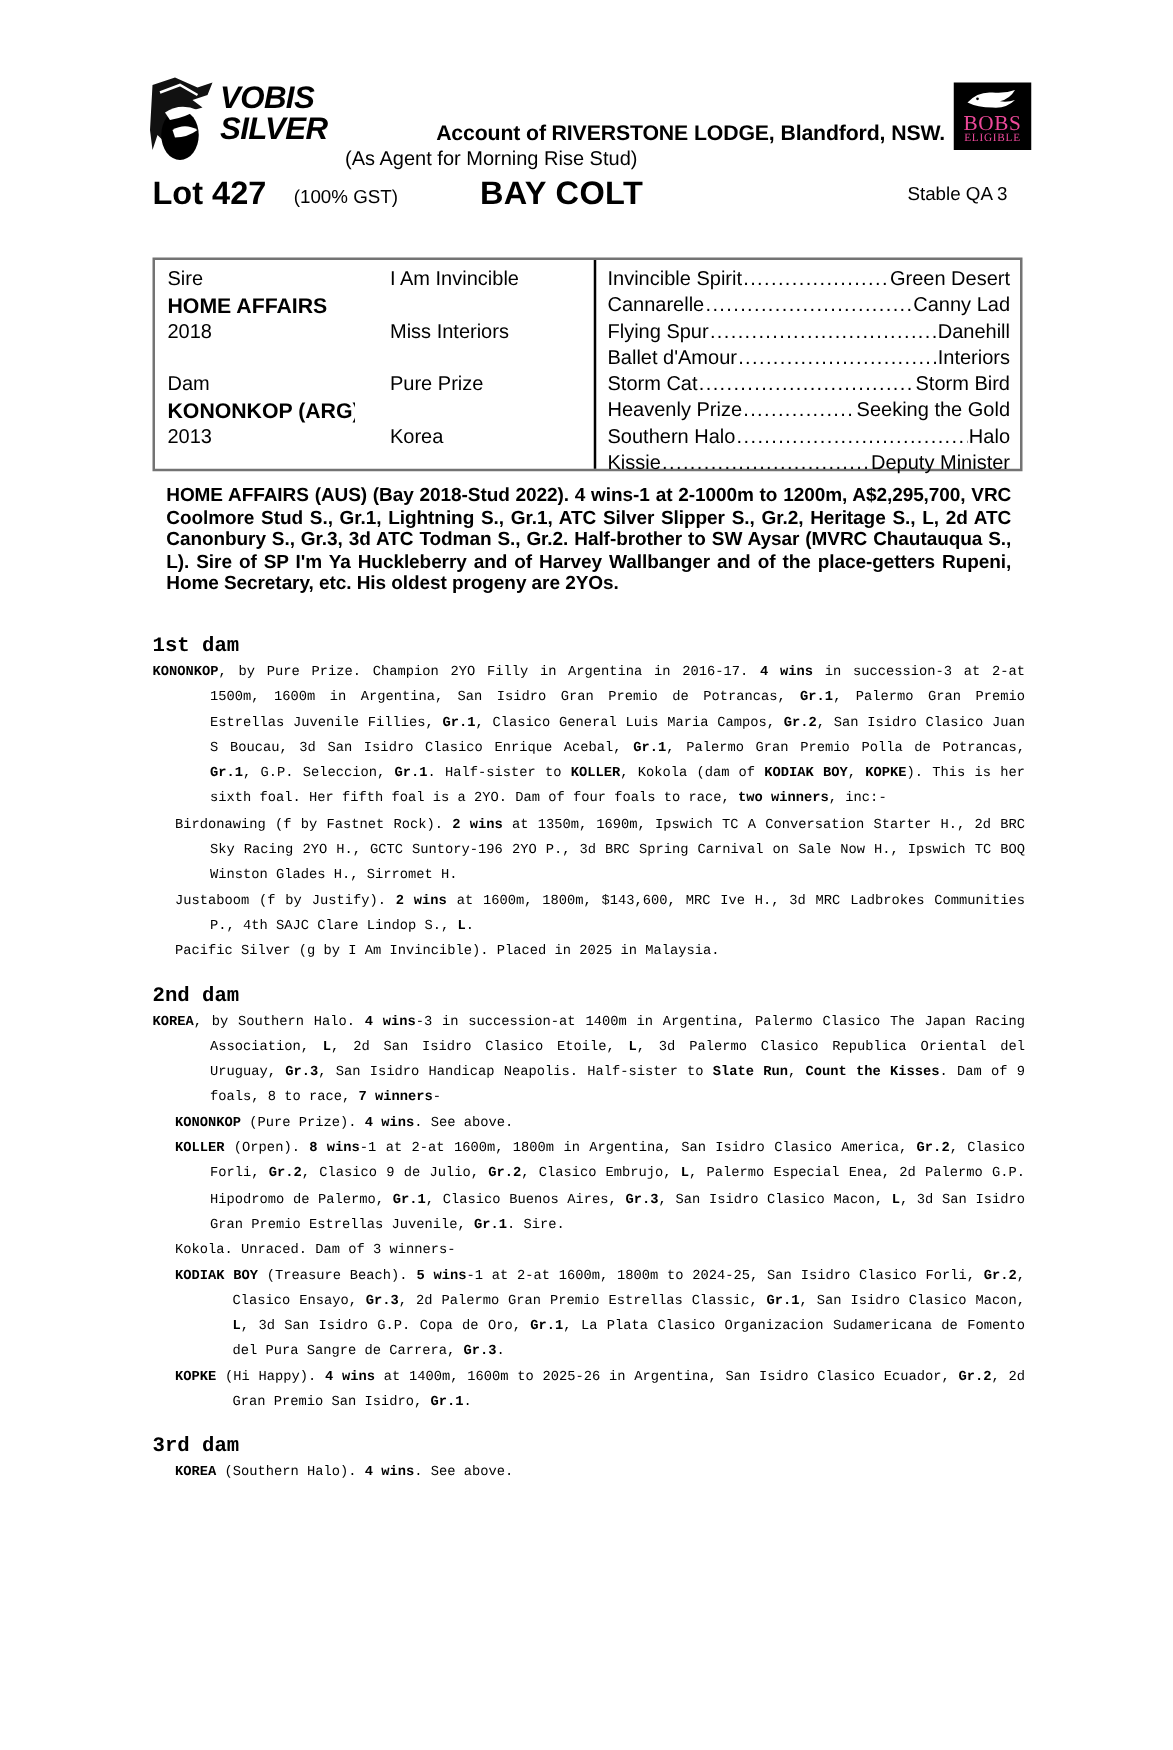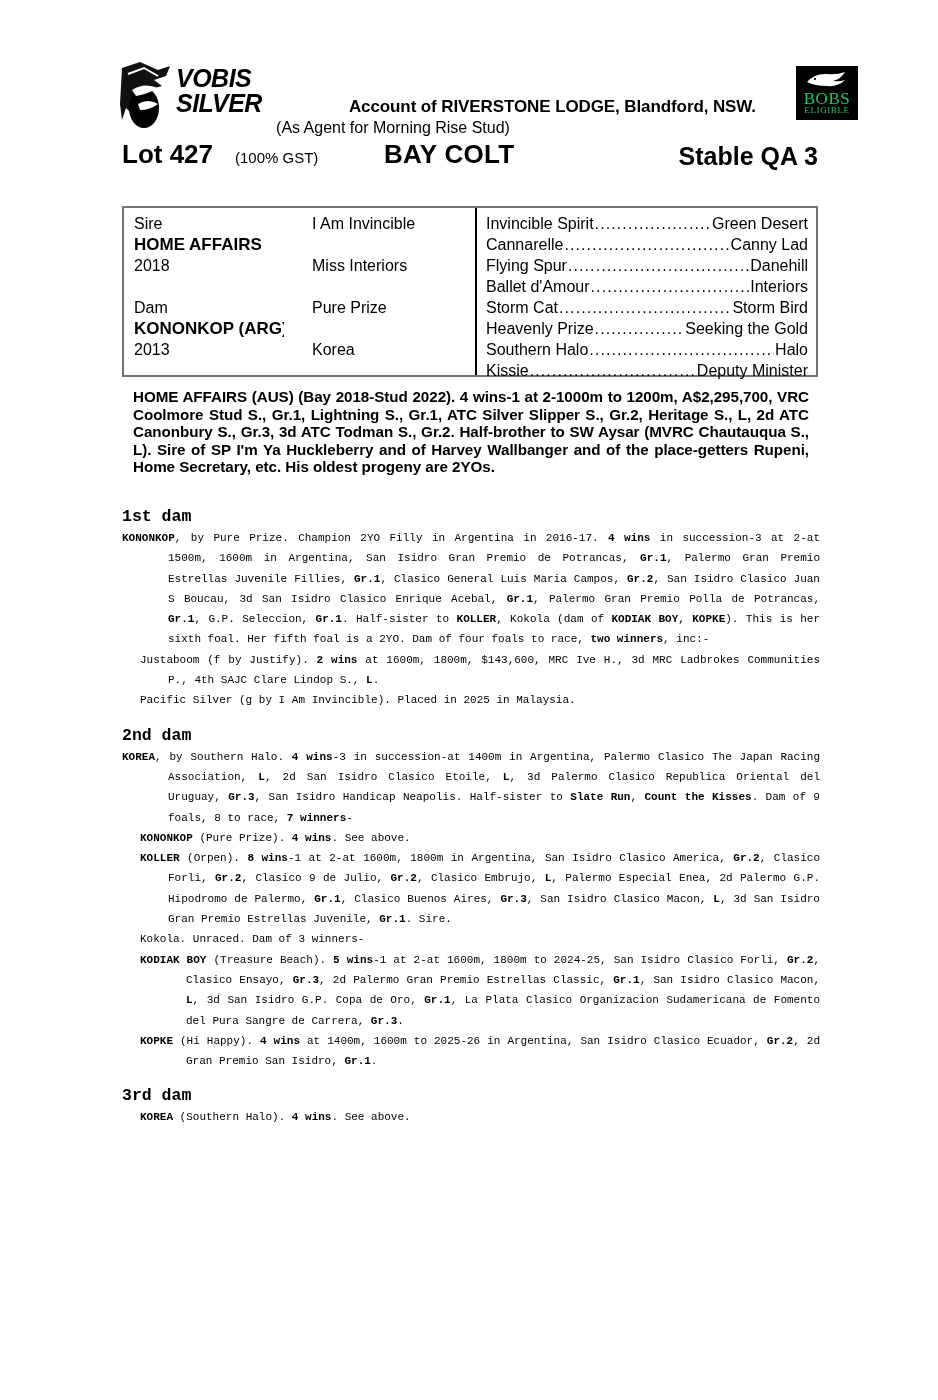--- a/index.html
+++ b/index.html
@@ -50,26 +50,26 @@
     font-weight: bold;
     font-style: italic;
     font-size: 25px;
     line-height: 25px;
     letter-spacing: -0.5px;
     font-family: "Liberation Sans", sans-serif;
   }
 
   .bobs-badge {
     position: absolute;
-    left: 796px;
+    left: 763px;
     top: 66px;
     width: 62px;
     height: 54px;
     background: #000000;
-    color: #22c55e;
+    color: #ec4899;
     text-align: center;
   }
   .bobs-horse {
     position: absolute;
     left: 50%;
     top: 4px;
     transform: translateX(-50%);
     width: 44px;
     height: 20px;
   }
@@ -139,24 +139,24 @@
     position: absolute;
     left: 262px;
     top: 0;
     font-weight: bold;
     font-size: 26px;
     line-height: 28px;
     letter-spacing: 0.3px;
   }
   .stable {
     position: absolute;
-    right: 4px;
+    right: 16px;
     top: 4px;
-    font-weight: bold;
-    font-size: 25px;
+    font-weight: normal;
+    font-size: 15px;
     line-height: 24px;
   }
 
   .foaled-row {
     position: absolute;
     left: 122px;
     top: 173px;
     width: 700px;
     height: 24px;
   }
@@ -410,20 +410,21 @@
     </div>
   </div>
 
   <div class="sire-blurb">HOME AFFAIRS (AUS) (Bay 2018-Stud 2022). 4 wins-1 at 2-1000m to 1200m, A$2,295,700, VRC Coolmore Stud S., Gr.1, Lightning S., Gr.1, ATC Silver Slipper S., Gr.2, Heritage S., L, 2d ATC Canonbury S., Gr.3, 3d ATC Todman S., Gr.2. Half-brother to SW Aysar (MVRC Chautauqua S., L). Sire of SP I'm Ya Huckleberry and of Harvey Wallbanger and of the place-getters Rupeni, Home Secretary, etc. His oldest progeny are 2YOs.</div>
 
   <div class="ped-body">
 
     <div class="dam-head">1st dam</div>
     <div class="entry lvl0"><b>KONONKOP</b>, by Pure Prize. Champion 2YO Filly in Argentina in 2016-17. <b>4 wins</b> in succession-3 at 2-at 1500m, 1600m in Argentina, San Isidro Gran Premio de Potrancas, <b>Gr.1</b>, Palermo Gran Premio Estrellas Juvenile Fillies, <b>Gr.1</b>, Clasico General Luis Maria Campos, <b>Gr.2</b>, San Isidro Clasico Juan S Boucau, 3d San Isidro Clasico Enrique Acebal, <b>Gr.1</b>, Palermo Gran Premio Polla de Potrancas, <b>Gr.1</b>, G.P. Seleccion, <b>Gr.1</b>. Half-sister to <b>KOLLER</b>, Kokola (dam of <b>KODIAK BOY</b>, <b>KOPKE</b>). This is her sixth foal. Her fifth foal is a 2YO. Dam of four foals to race, <b>two winners</b>, inc:-</div>
     <div>
+        <div class="entry lvl1">Birdonawing (f by Fastnet Rock). <b>2 wins</b> at 1350m, 1690m, Ipswich TC A Conversation Starter H., 2d BRC Sky Racing 2YO H., GCTC Suntory-196 2YO P., 3d BRC Spring Carnival on Sale Now H., Ipswich TC BOQ Winston Glades H., Sirromet H.</div>
         <div class="entry lvl1">Justaboom (f by Justify). <b>2 wins</b> at 1600m, 1800m, $143,600, MRC Ive H., 3d MRC Ladbrokes Communities P., 4th SAJC Clare Lindop S., <b>L</b>.</div>
         <div class="entry lvl1">Pacific Silver (g by I Am Invincible). Placed in 2025 in Malaysia.</div>
       </div>
 
     <div class="sec-gap"></div>
 
     <div class="dam-head">2nd dam</div>
     <div class="entry lvl0"><b>KOREA</b>, by Southern Halo. <b>4 wins</b>-3 in succession-at 1400m in Argentina, Palermo Clasico The Japan Racing Association, <b>L</b>, 2d San Isidro Clasico Etoile, <b>L</b>, 3d Palermo Clasico Republica Oriental del Uruguay, <b>Gr.3</b>, San Isidro Handicap Neapolis. Half-sister to <b>Slate Run</b>, <b>Count the Kisses</b>. Dam of 9 foals, 8 to race, <b>7 winners</b>-</div>
     <div>
         <div class="entry lvl1"><b>KONONKOP</b> (Pure Prize). <b>4 wins</b>. See above.</div>

